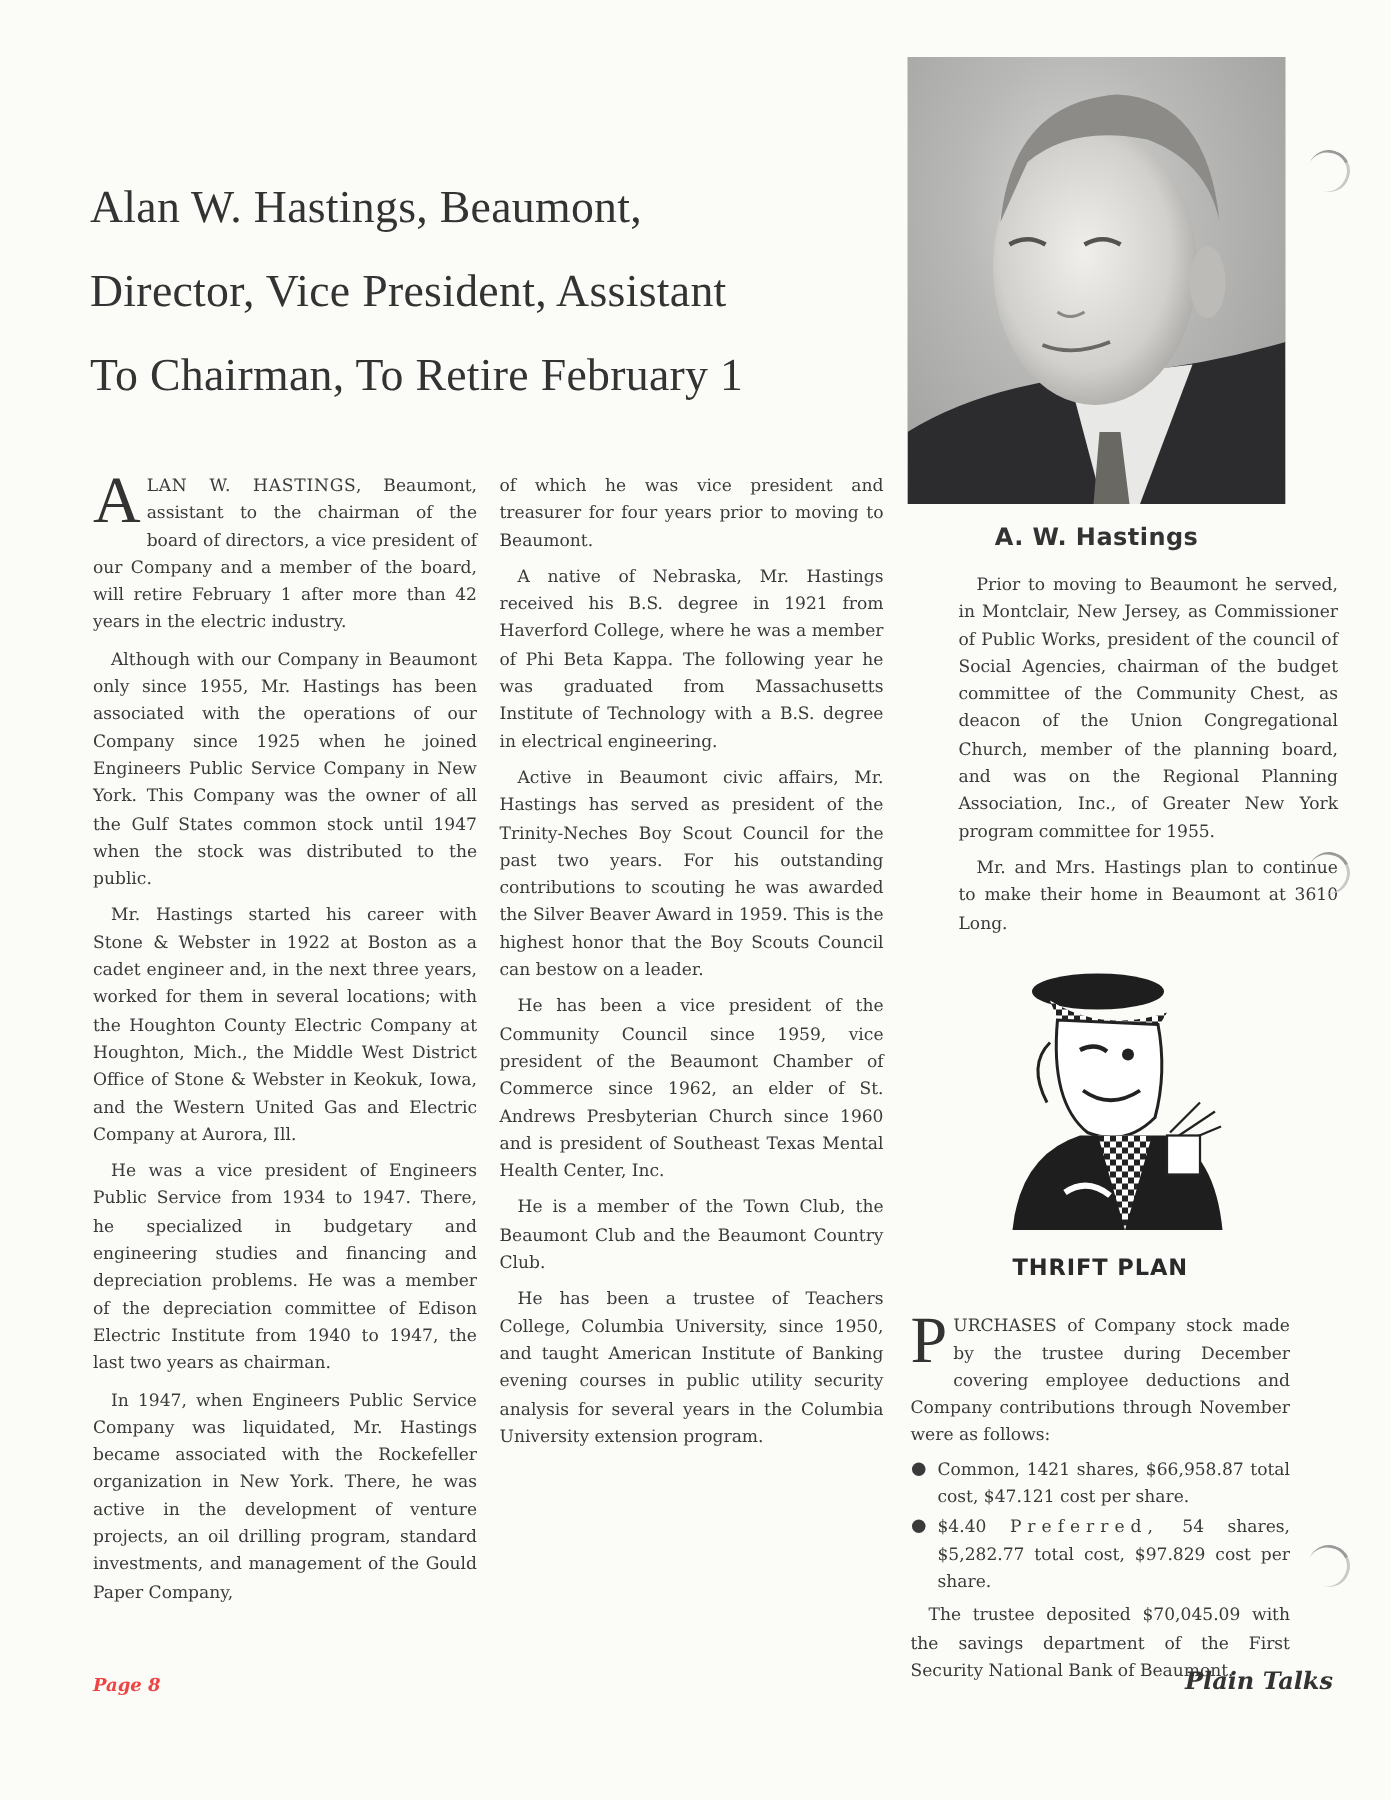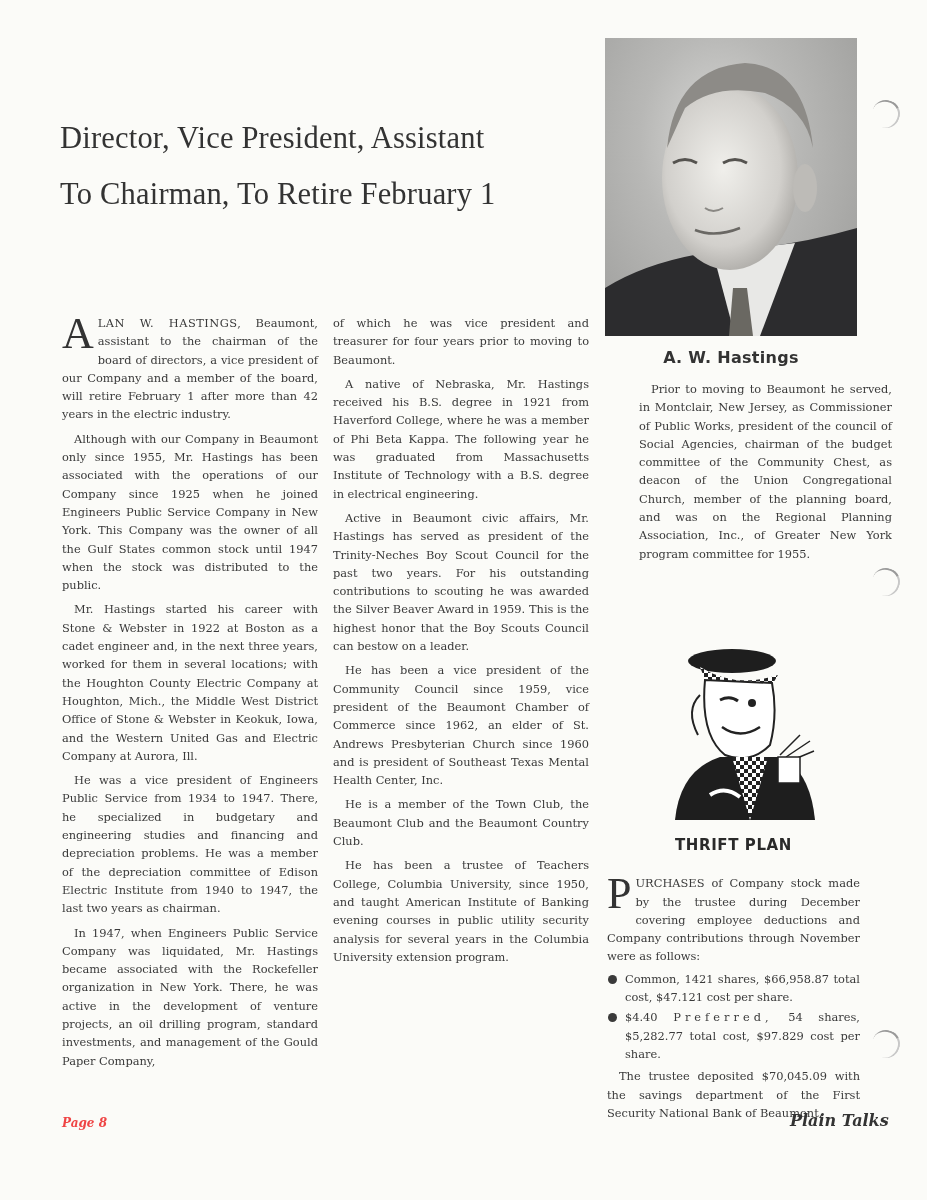--- a/index.html
+++ b/index.html
@@ -78,20 +78,21 @@
     .punch {
       position: absolute; left: 872px; width: 26px; height: 26px;
       border-top: 2px solid #9a9a9a; border-right: 2px solid #c8c8c8;
       border-radius: 50%; transform: rotate(20deg);
     }
   </style>
 </head>
 <body>
 
 <h1 class="headline">
+  <span>Alan W. Hastings, Beaumont,</span>
   <span>Director, Vice President, Assistant</span>
   <span>To Chairman, To Retire February 1</span>
 </h1>
 
 <div class="photo">
   <svg viewBox="0 0 252 298" preserveAspectRatio="none">
     <defs>
       <radialGradient id="face" cx="45%" cy="45%" r="60%">
         <stop offset="0%" stop-color="#f0efeb"></stop>
         <stop offset="70%" stop-color="#d2d0cc"></stop>
@@ -126,20 +127,21 @@
   <p class="noindent">of which he was vice president and treasurer for four years prior to moving to Beaumont.</p>
   <p>A native of Nebraska, Mr. Hastings received his B.S. degree in 1921 from Haverford College, where he was a member of Phi Beta Kappa. The following year he was graduated from Massachusetts Institute of Technology with a B.S. degree in electrical engineering.</p>
   <p>Active in Beaumont civic affairs, Mr. Hastings has served as president of the Trinity-Neches Boy Scout Council for the past two years. For his outstanding contributions to scouting he was awarded the Silver Beaver Award in 1959. This is the highest honor that the Boy Scouts Council can bestow on a leader.</p>
   <p>He has been a vice president of the Community Council since 1959, vice president of the Beaumont Chamber of Commerce since 1962, an elder of St. Andrews Presbyterian Church since 1960 and is president of Southeast Texas Mental Health Center, Inc.</p>
   <p>He is a member of the Town Club, the Beaumont Club and the Beaumont Country Club.</p>
   <p>He has been a trustee of Teachers College, Columbia University, since 1950, and taught American Institute of Banking evening courses in public utility security analysis for several years in the Columbia University extension program.</p>
 </div>
 
 <div class="col col3">
   <p>Prior to moving to Beaumont he served, in Montclair, New Jersey, as Commissioner of Public Works, president of the council of Social Agencies, chairman of the budget committee of the Community Chest, as deacon of the Union Congregational Church, member of the planning board, and was on the Regional Planning Association, Inc., of Greater New York program committee for 1955.</p>
+  <p>Mr. and Mrs. Hastings plan to continue to make their home in Beaumont at 3610 Long.</p>
 </div>
 
 <div class="cartoon">
   <svg viewBox="0 0 180 180" width="180" height="180">
     <defs>
       <pattern id="check" width="8" height="8" patternUnits="userSpaceOnUse">
         <rect width="8" height="8" fill="#fff"></rect>
         <rect width="4" height="4" fill="#222"></rect>
         <rect x="4" y="4" width="4" height="4" fill="#222"></rect>
       </pattern>

